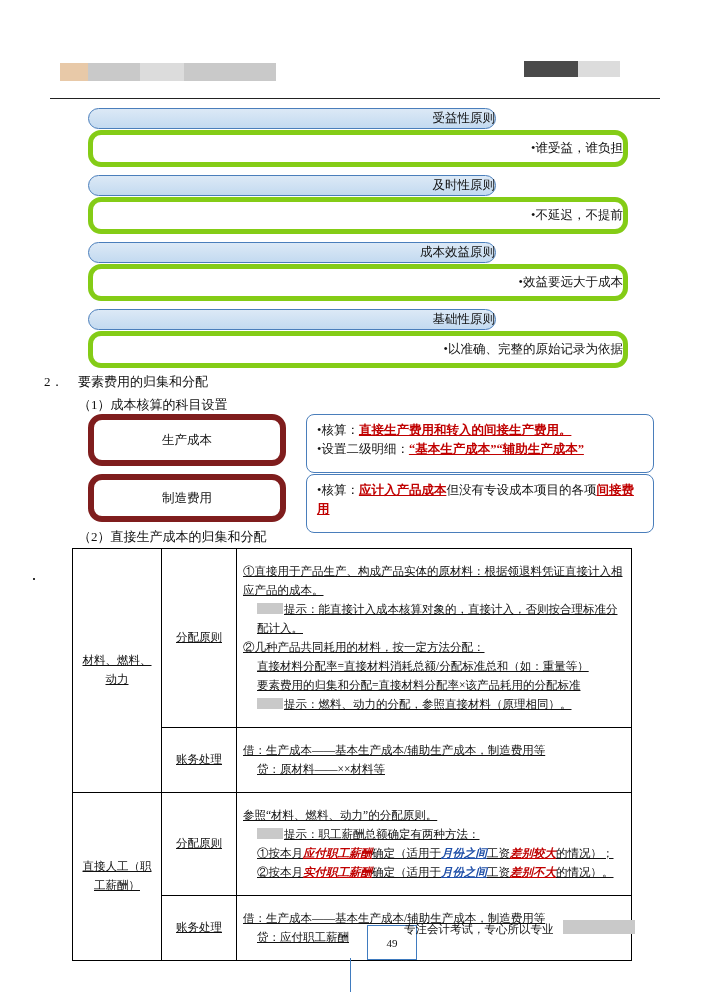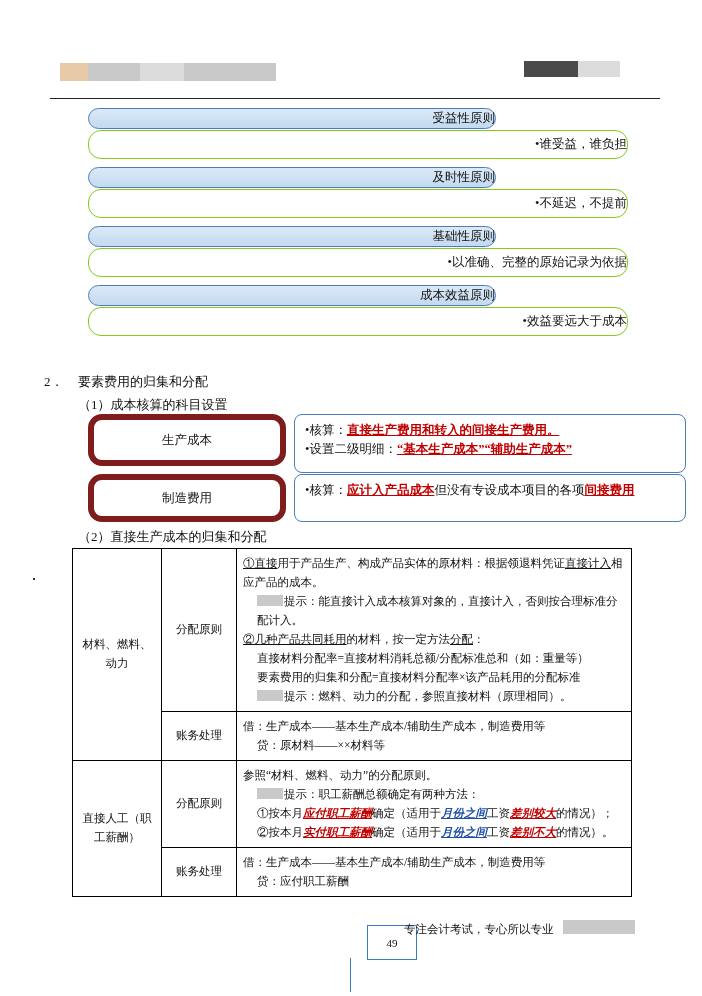--- a/index.html
+++ b/index.html
@@ -59,21 +59,21 @@
     border-radius: 11px;
     background: linear-gradient(to bottom, #dce9f6 0%, #c3daf0 100%);
     padding-left: 26px;
     font-size: 12.5px;
     color: #111;
   }
   .principle .body {
     box-sizing: border-box;
     width: 540px;
     min-height: 28px;
-    border: 1px solid #84cc16;
+    border: 5px solid #84cc16;
     border-radius: 13px;
     background: #ffffff;
     padding: 5px 0 5px 26px;
     font-size: 12.5px;
     margin-top: 1px;
     color: #111;
   }
   
   .h-num {
     position: absolute;
@@ -93,22 +93,22 @@
     border-radius: 14px;
     background: #fff;
     display: flex;
     align-items: center;
     justify-content: center;
     font-size: 12.5px;
     color: #111;
   }
   .cb-right {
     box-sizing: border-box;
-    width: 392px;
-    margin-left: 8px;
+    width: 348px;
+    margin-left: 20px;
     border: 1px solid #4a7ebb;
     border-radius: 8px;
     background: #fff;
     padding: 6px 8px 12px 10px;
     font-size: 12.5px;
     line-height: 1.55;
     color: #111;
   }
   .b-red-bold { color: #c00000; font-weight: bold; }
   .b-blue-bold { color: #1f4fa8; font-weight: bold; }
@@ -118,23 +118,24 @@
   table.main {
     position: absolute;
     left: 72px; top: 548px;
     width: 560px;
     border-collapse: collapse;
     font-size: 11.5px;
     color: #111;
   }
   table.main td {
     border: 1px solid #000;
-    padding: 5px 6px;
+    padding: 13px 6px;
     vertical-align: middle;
     line-height: 1.65;
+    text-decoration: underline;
   }
   td.cat {
     width: 76px;
     text-align: center;
   }
   td.sub {
     width: 62px;
     text-align: center;
   }
   td.content {
@@ -210,27 +211,27 @@
       <div class="title">受益性原则</div>
       <div class="body">•谁受益，谁负担</div>
     </div>
 
     <div class="principle">
       <div class="title">及时性原则</div>
       <div class="body">•不延迟，不提前</div>
     </div>
 
     <div class="principle">
+      <div class="title">成本效益原则</div>
+      <div class="body">•效益要远大于成本</div>
+    </div>
+
+    <div class="principle">
       <div class="title">基础性原则</div>
       <div class="body">•以准确、完整的原始记录为依据</div>
-    </div>
-
-    <div class="principle">
-      <div class="title">成本效益原则</div>
-      <div class="body">•效益要远大于成本</div>
     </div>
 
 
   </div>
 
   <div class="h-num" style="left:44px; top:373px;">2．</div>
   <div class="h-num" style="left:78px; top:373px;">要素费用的归集和分配</div>
   <div class="h-num" style="left:78px; top:396px;">（1）成本核算的科目设置</div>
   <div class="h-num" style="left:78px; top:528px;">（2）直接生产成本的归集和分配</div>
 

